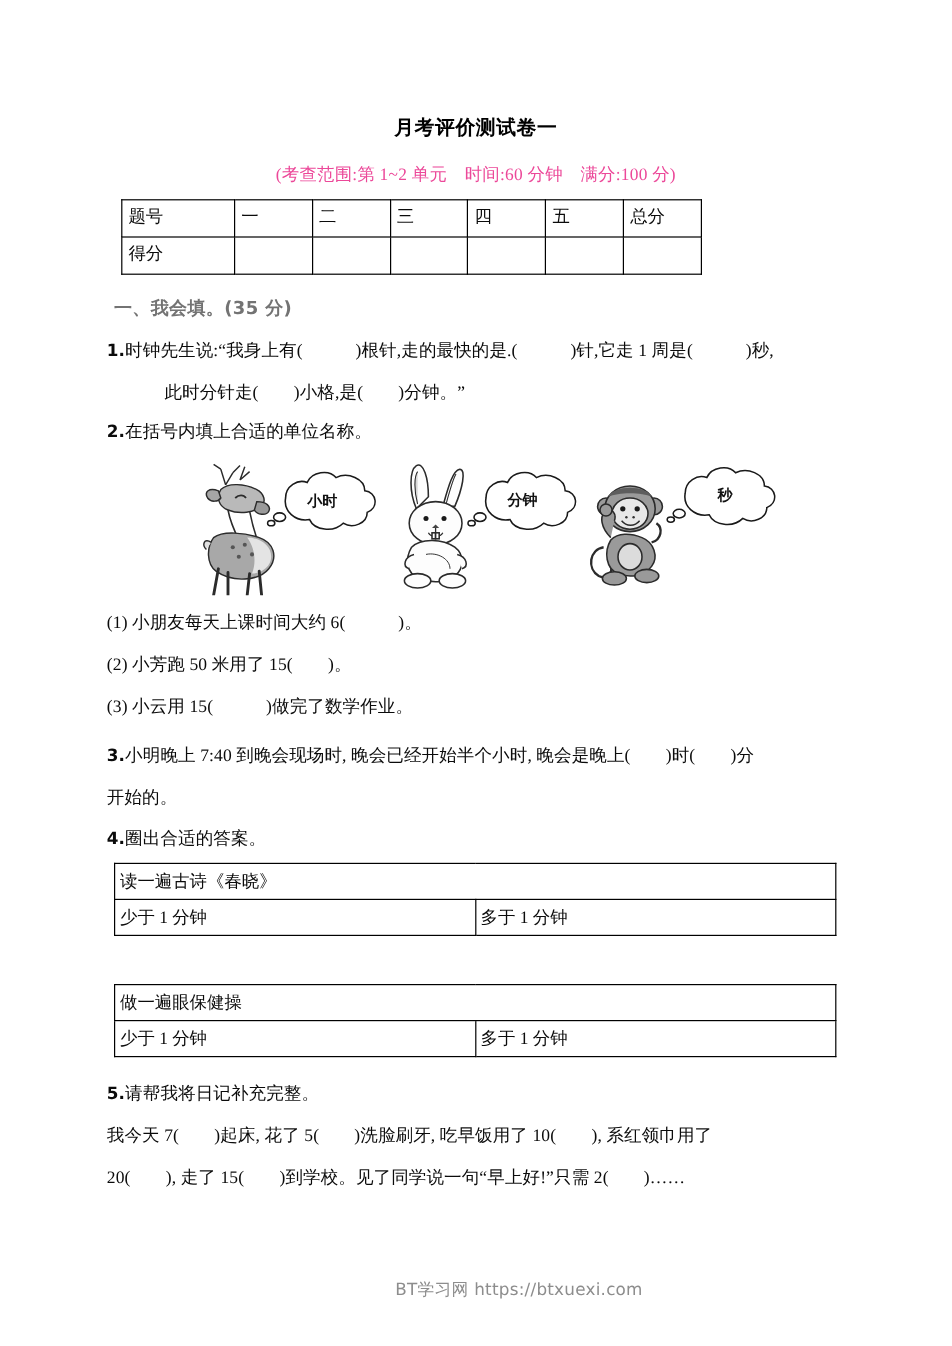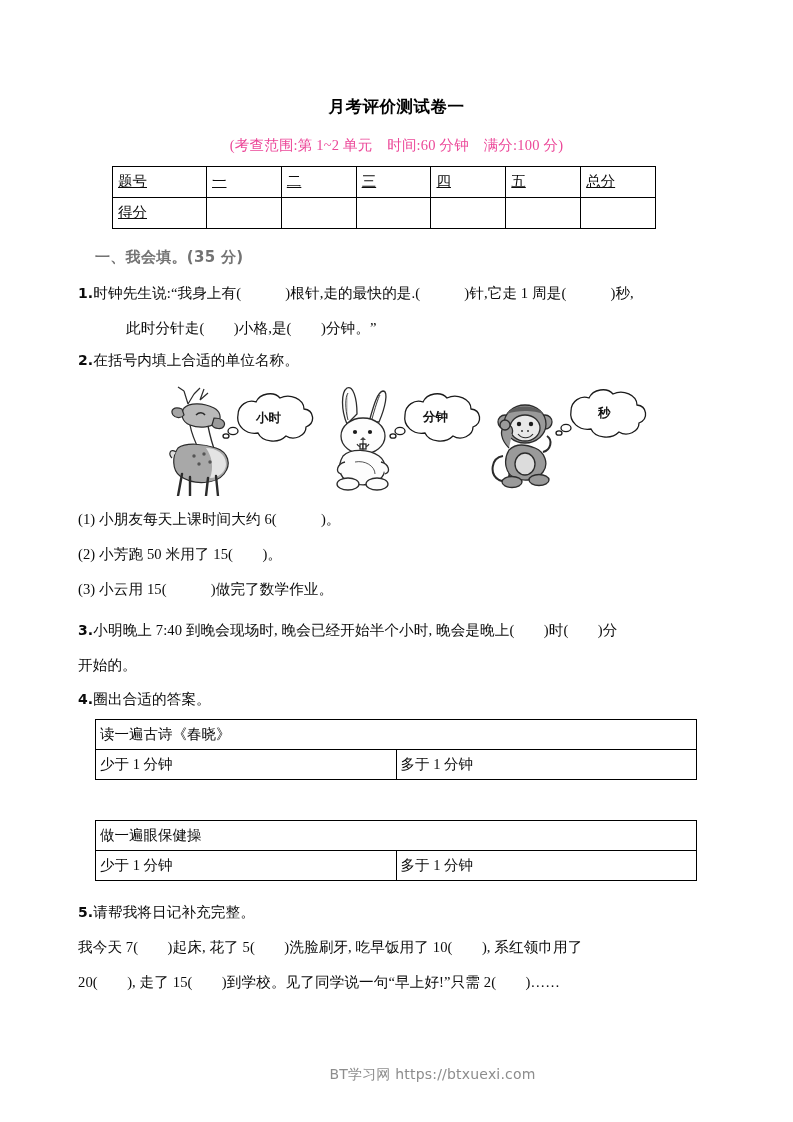--- a/index.html
+++ b/index.html
@@ -41,26 +41,25 @@
     width: 793px;
     text-align: center;
     font-size: 14.5px;
     color: #ec4899;
     letter-spacing: 0.2px;
   }
 
   
   .score-table {
     position: absolute;
-    left: 112px;
+    left: 101px;
     top: 166px;
-    width: 544px;
+    width: 484px;
     border-collapse: collapse;
     table-layout: fixed;
-    text-decoration: underline;
   }
   .score-table td {
     border: 1.6px solid #000;
     height: 30px;
     padding: 0 0 0 5px;
     font-size: 14.5px;
     vertical-align: middle;
     line-height: 1.1;
   }
   .score-table td.label-col { width: 88px; }
@@ -72,21 +71,21 @@
     font-family: "DejaVu Sans", "Liberation Sans", sans-serif;
     font-weight: bold;
     font-size: 15px;
     letter-spacing: 0.3px;
     color: #737373;
   }
 
   
   .qline {
     position: absolute;
-    left: 78px;
+    left: 89px;
     font-size: 14.6px;
     line-height: 1.25;
     color: #0b0b0b;
     white-space: nowrap;
     letter-spacing: 0.1px;
   }
   .qline .qnum {
     font-family: "DejaVu Sans", "Liberation Sans", sans-serif;
     font-weight: bold;
     font-size: 14px;

